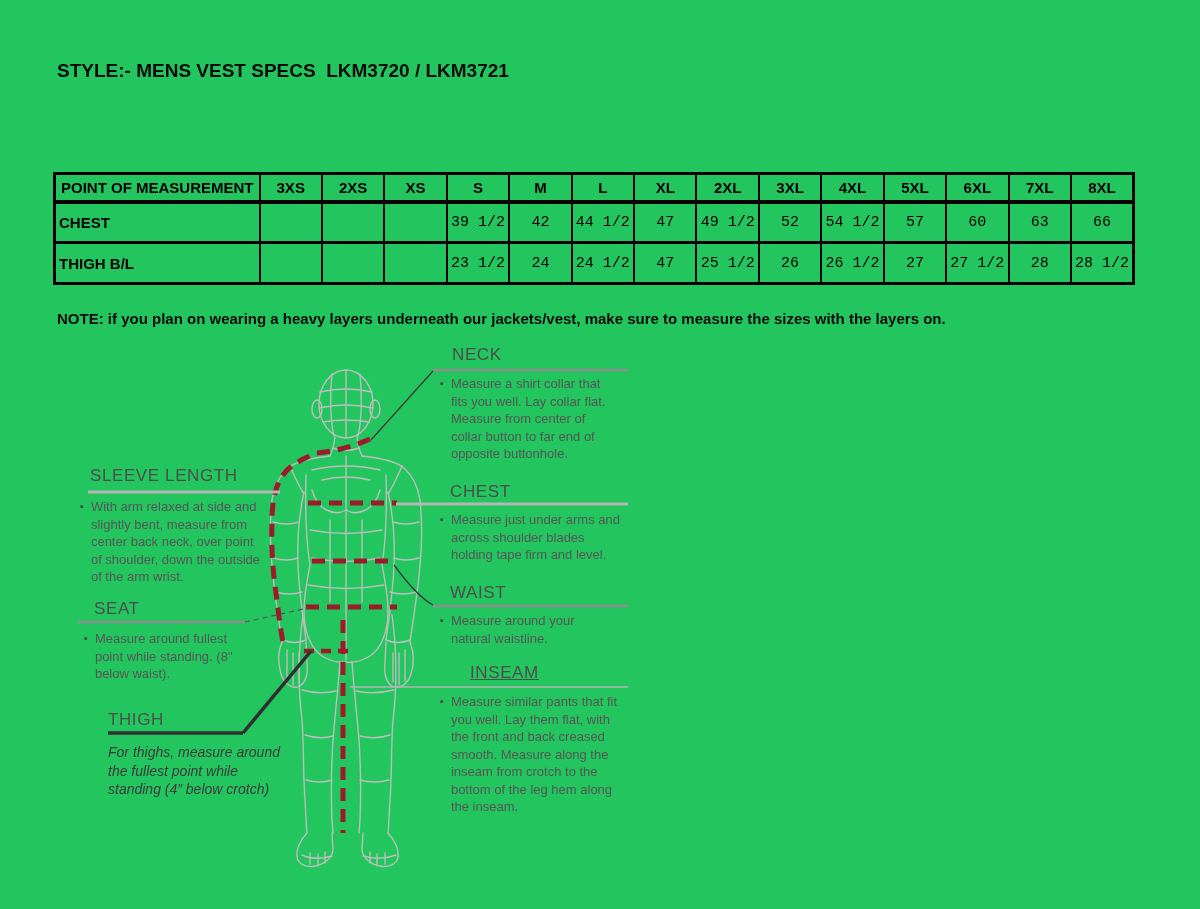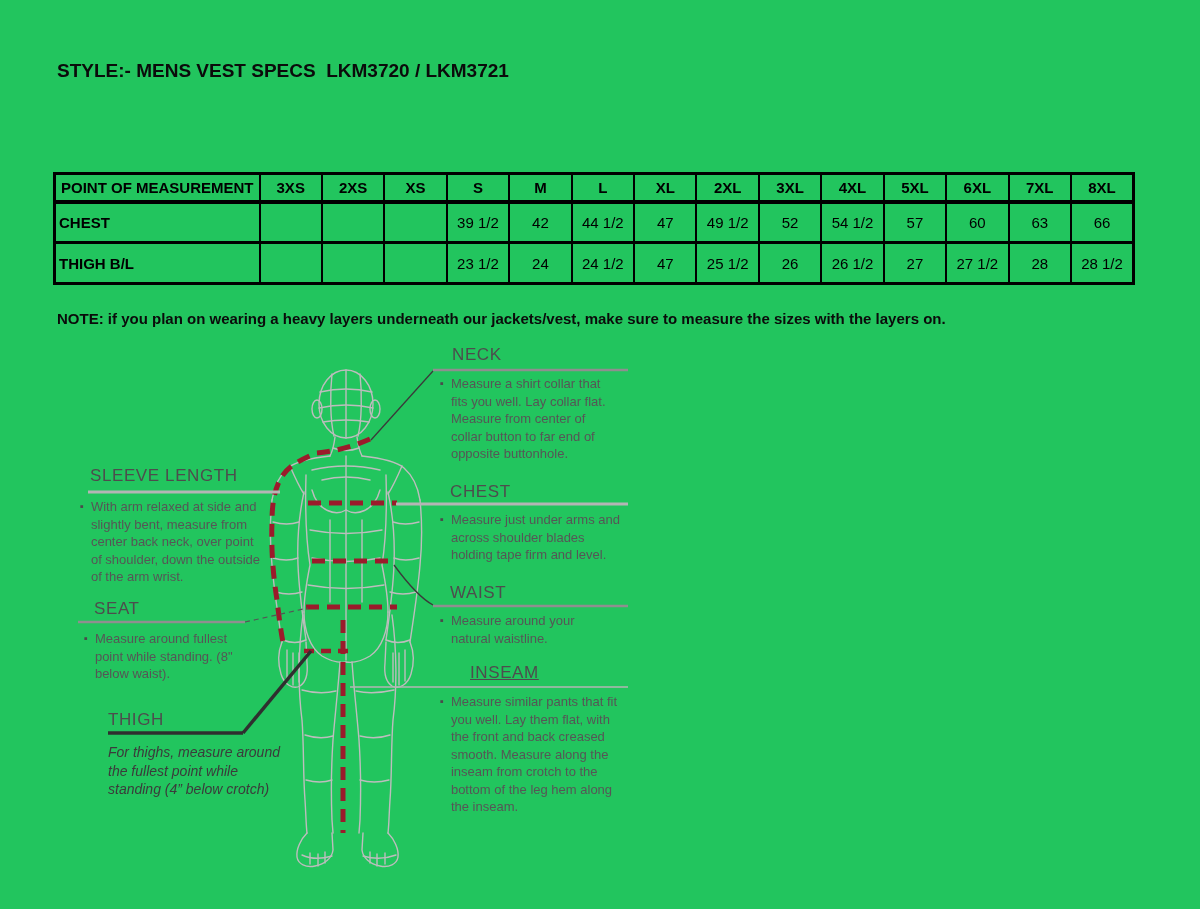--- a/index.html
+++ b/index.html
@@ -15,21 +15,21 @@
                    border-collapse:collapse;table-layout:fixed;
                    border:3px solid #000;font-size:15px;}
   table.size-table col.c-pom{width:205px;}
   table.size-table th,table.size-table td{border:2px solid #000;padding:0 3px;
                    text-align:center;vertical-align:middle;overflow:hidden;white-space:nowrap;}
   table.size-table thead tr{height:28px;}
   table.size-table thead th{font-weight:bold;border-bottom:4px solid #000;}
   table.size-table thead th.pom{text-align:center;margin-left:30px;}
   table.size-table tbody tr{height:41px;}
   table.size-table tbody th.rowlabel{text-align:left;font-weight:bold;}
-  table.size-table tbody td{font-weight:normal;}
+  table.size-table tbody td{font-weight:normal;font-family:Liberation Mono, monospace;}
   table.size-table tr.r0{border-bottom:3px solid #000;}
 
   .overlay{position:absolute;left:0;top:0;pointer-events:none;}
 
   .co-label{position:absolute;font-size:17px;font-weight:400;color:#4d4d4d;letter-spacing:.6px;}
   .co-desc{position:absolute;display:flex;gap:7px;font-size:13px;line-height:17.5px;color:#565656;}
   .co-desc .bullet{font-size:11px;line-height:17.5px;color:#4a4a4a;flex:0 0 auto;}
   .co-desc.thigh-desc{font-size:14px;line-height:18.5px;color:#3b3b3b;}
 </style>
 </head>

